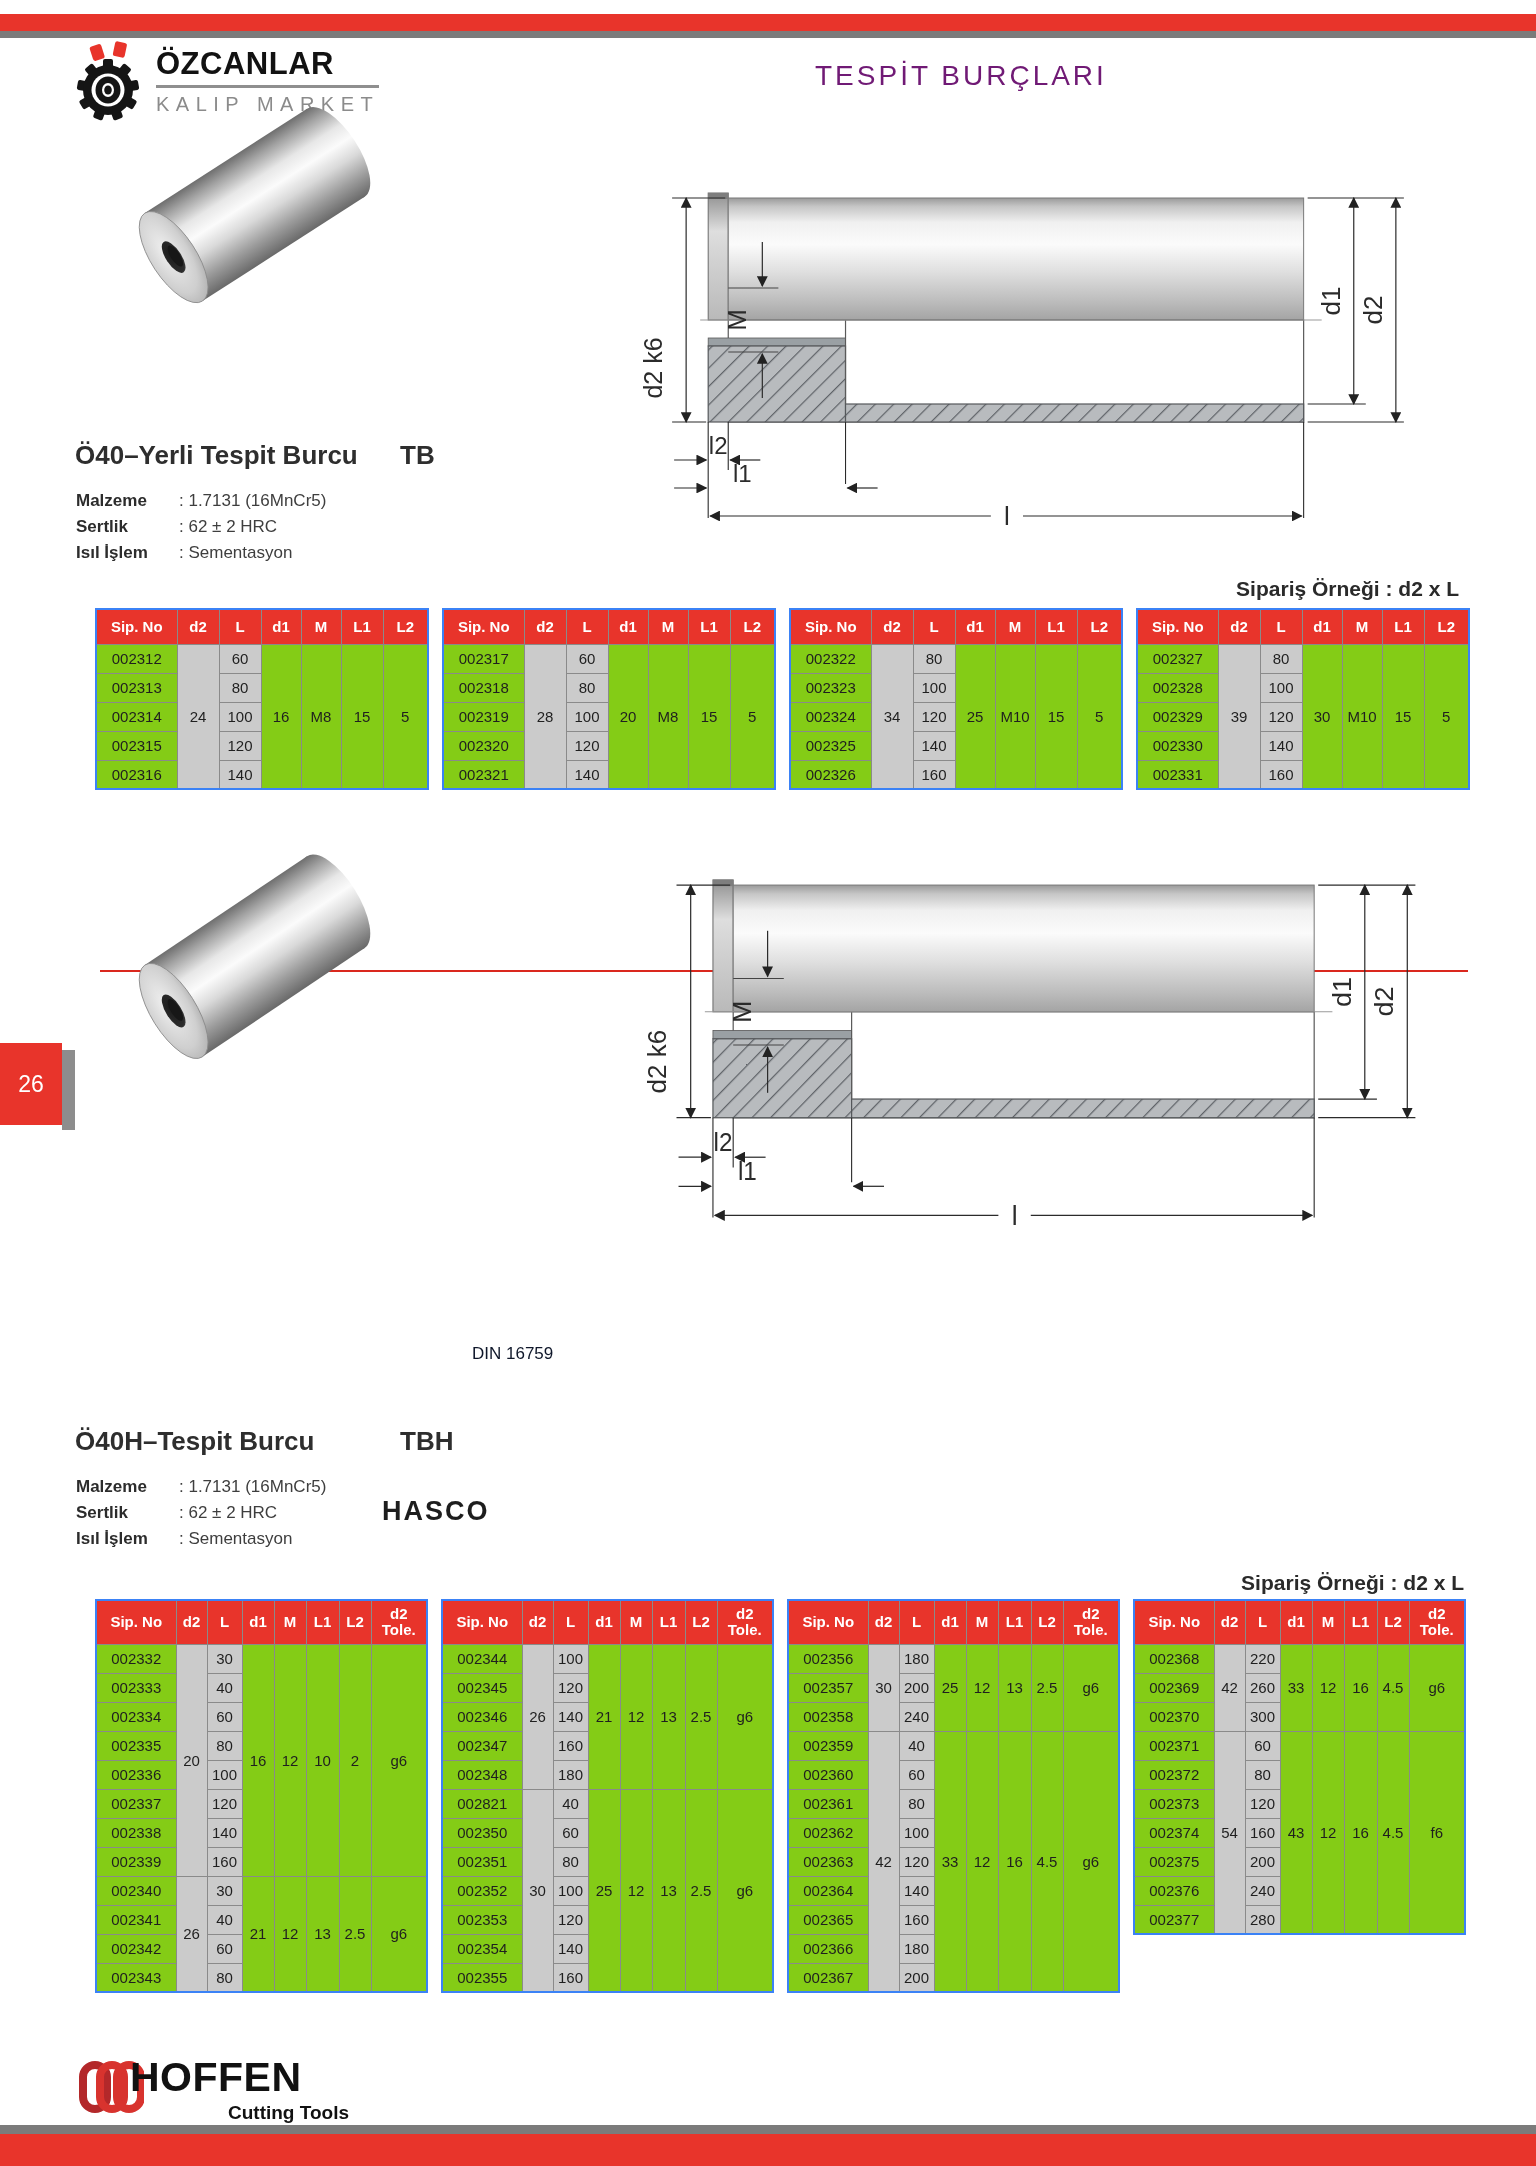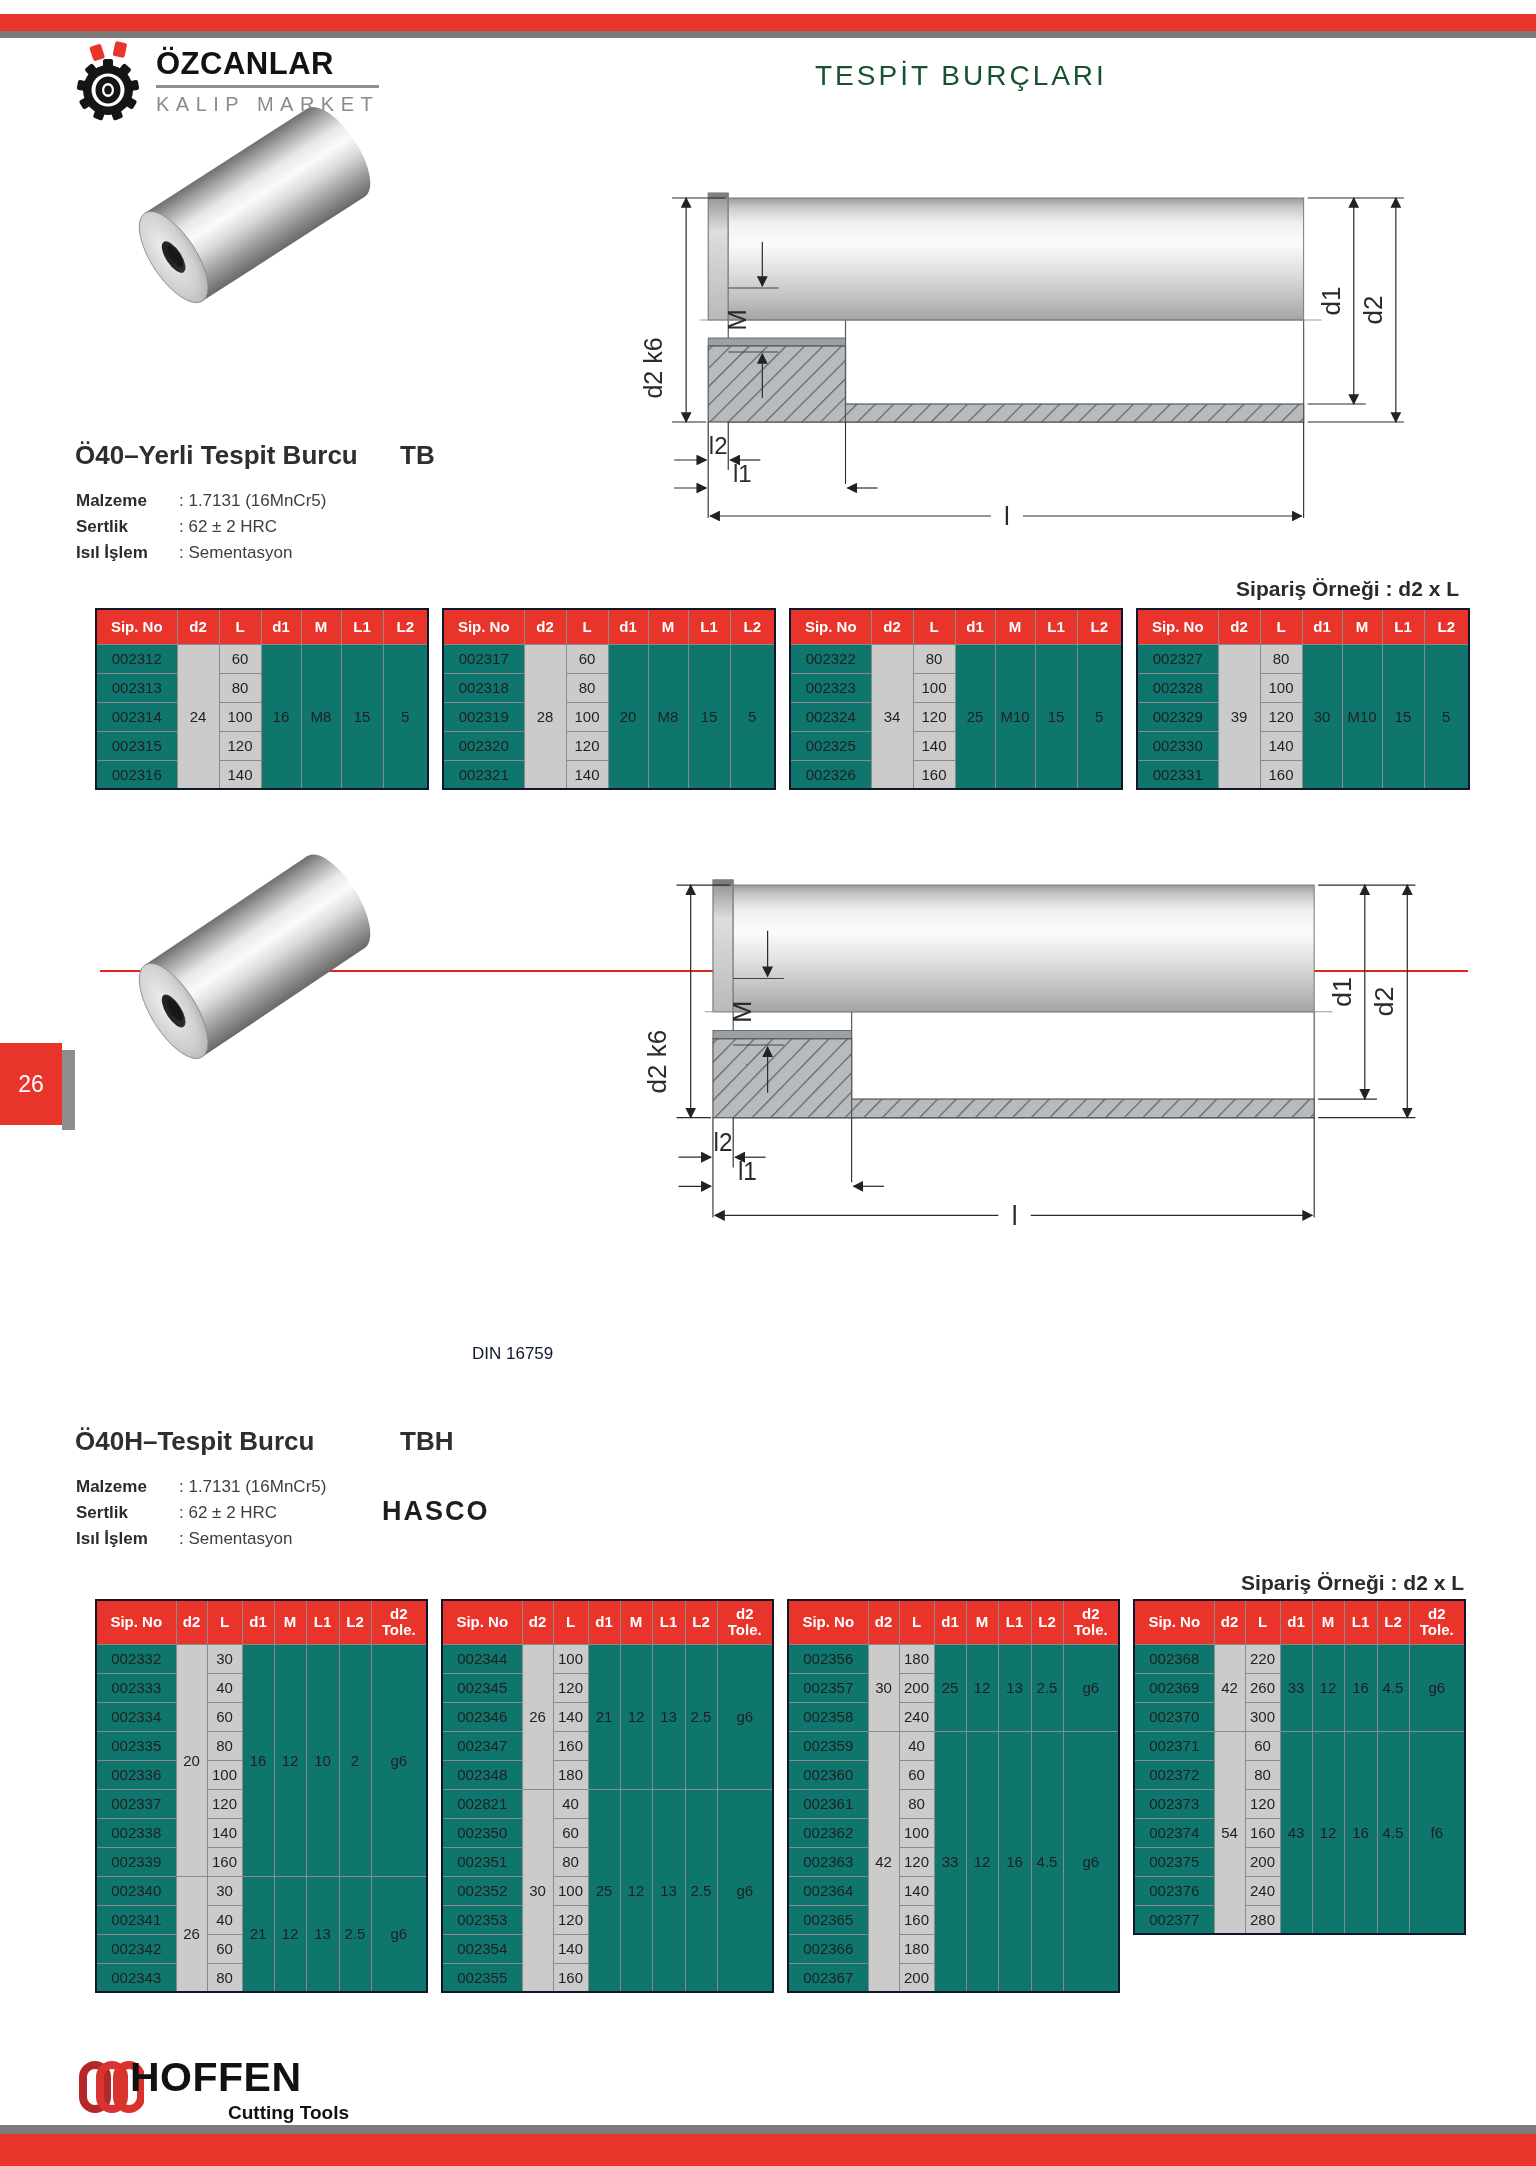--- a/index.html
+++ b/index.html
@@ -12,21 +12,21 @@
   .bar-gray-top{ top:31px; height:7px; background:var(--bar-gray); }
   .bar-gray-bottom{ top:2125px; height:9px; background:var(--bar-gray); }
   .bar-red-bottom{ top:2134px; height:32px; background:var(--red); }
 
   .brand{ position:absolute; left:72px; top:38px; display:flex; align-items:flex-start; }
   .brand-text{ margin-left:10px; margin-top:8px; }
   .brand-name{ font-size:31px; font-weight:bold; color:#121212; letter-spacing:.5px;
                border-bottom:3px solid #8f8f8f; padding-bottom:3px; padding-right:6px; }
   .brand-sub{ font-size:20px; color:#8b8b8b; letter-spacing:6.5px; margin-top:5px; }
 
-  .page-title{ position:absolute; left:815px; top:60px; font-size:28px; letter-spacing:3px; color:#14532d; }
+  .page-title{ position:absolute; left:815px; top:60px; font-size:28px; letter-spacing:3px; color:#701a75; }
 
   .photo{ position:absolute; }
   .photo-1{ left:100px; top:98px; width:285px; height:232px; }
   .photo-2{ left:100px; top:845px; width:285px; height:242px; }
   .photo svg{ width:100%; height:100%; }
 
   .drawing{ position:absolute; }
   .drawing-1{ left:630px; top:170px; width:824px; height:362px; }
   .drawing-2{ left:634px; top:856px; width:832px; height:376px; }
   .drawing svg{ width:100%; height:100%; }
@@ -45,21 +45,21 @@
   .din-note{ position:absolute; left:472px; top:1344px; font-size:17px; color:#0f172a; }
 
   .order-example{ position:absolute; font-size:21px; font-weight:bold; color:#2a2a2a; }
   .oe-1{ right:77px; top:577px; }
   .oe-2{ right:72px; top:1571px; }
 
   .tables{ position:absolute; display:flex; gap:13px; align-items:flex-start; }
   .tb-1{ left:95px; top:608px; }
   .tb-2{ left:95px; top:1599px; }
 
-  table.spec-table{ border-collapse:collapse; table-layout:fixed; background:#0f766e; border:2px solid #0f172a; }
+  table.spec-table{ border-collapse:collapse; table-layout:fixed; background:#84cc16; border:2px solid #3b82f6; }
   .spec-table th{ background:var(--red); color:#fff; font-weight:bold; font-size:15px;
                   border:1px solid var(--border); height:35px; padding:0 1px; text-align:center; }
   .spec-table.tol th{ height:44px; line-height:16px; }
   .spec-table td{ border:1px solid var(--border); text-align:center; vertical-align:middle;
                   font-size:15px; color:#1f1f1f; height:29px; padding:0; overflow:hidden; }
   .spec-table td.c-gray{ background:var(--cellgray); }
 
   .divider{ position:absolute; left:100px; top:970px; width:1368px; height:2px; background:#da281e; }
 
   .page-tab-shadow{ position:absolute; left:62px; top:1050px; width:13px; height:80px; background:#8d8d8d; }

